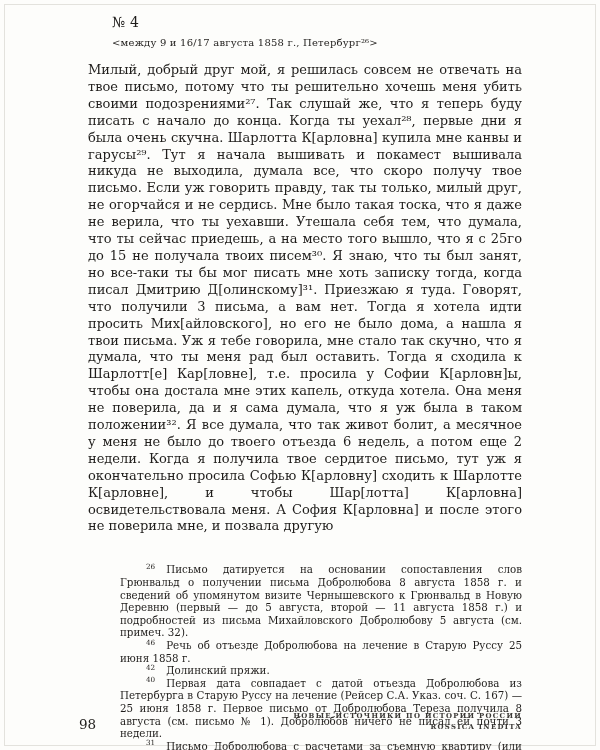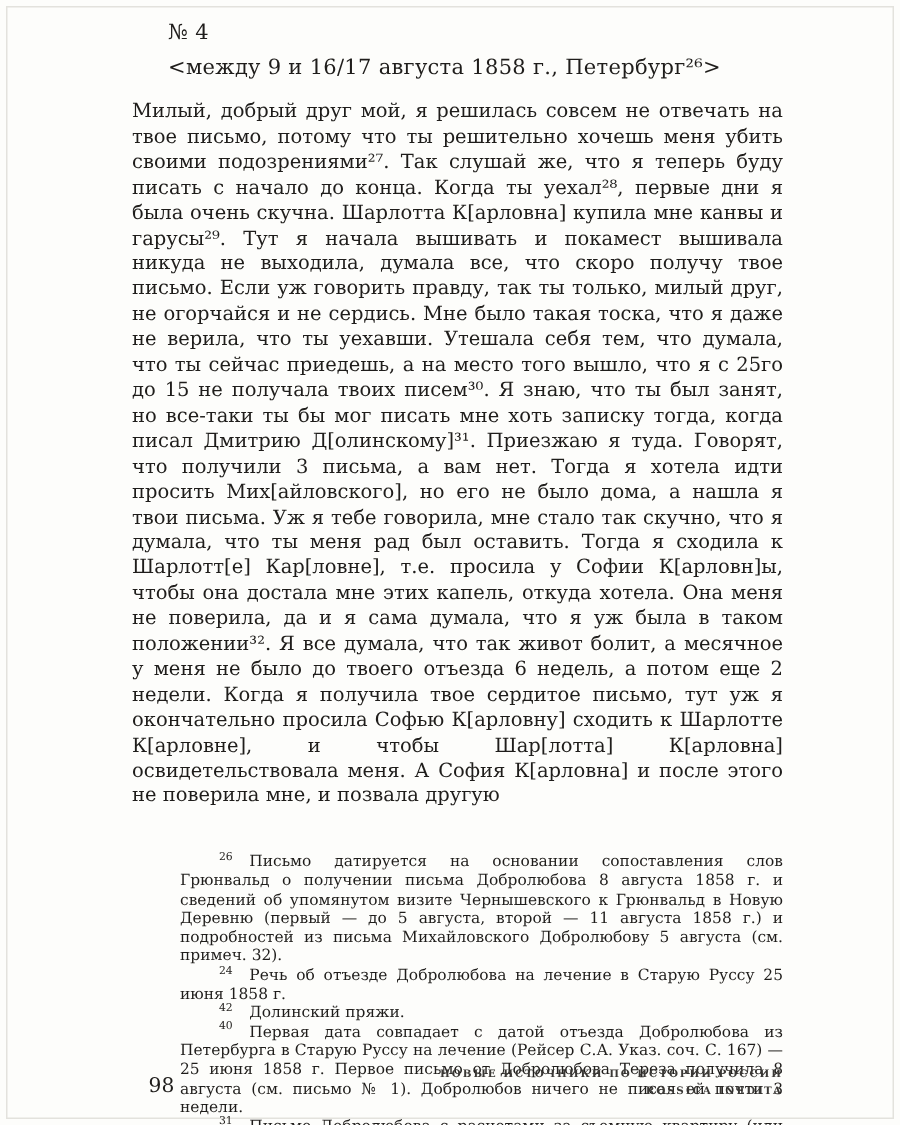--- a/index.html
+++ b/index.html
@@ -28,21 +28,21 @@
     left: 88px;
     right: 78px;
     top: 14px;
   }
   .letter-number {
     font-size: 14px;
     margin: 0 0 7px 24px;
     letter-spacing: 0.2px;
   }
   .dateline {
-    font-size: 14px;
+    font-size: 10px;
     margin: 0 0 14px 24px;
     letter-spacing: 0.2px;
     white-space: nowrap;
   }
   .body-text {
     font-size: 13px;
     line-height: 16.9px;
     text-align: justify;
     margin: 0;
     hyphens: none;
@@ -59,21 +59,21 @@
     text-indent: 26px;
   }
   .footnote sup {
     font-size: 7.2px;
     line-height: 0;
     margin-right: 11px;
     margin-top: 36px;
   }
   .footer {
     position: absolute;
-    left: 99px;
+    left: 79px;
     right: 78px;
     bottom: 18px;
     display: flex;
     justify-content: space-between;
     align-items: flex-end;
   }
   .page-number {
     font-size: 13.5px;
   }
   .series {
@@ -92,21 +92,21 @@
   <div class="scan-frame"></div>
 
   <div class="content">
     <p class="letter-number">№ 4</p>
     <p class="dateline">&lt;между 9 и 16/17 августа 1858 г., Петербург²⁶&gt;</p>
 
     <p class="body-text">Милый, добрый друг мой, я решилась совсем не отвечать на твое письмо, потому что ты решительно хочешь меня убить своими подозрениями²⁷. Так слушай же, что я теперь буду писать с начало до конца. Когда ты уехал²⁸, первые дни я была очень скучна. Шарлотта К[арловна] купила мне канвы и гарусы²⁹. Тут я начала вышивать и покамест вышивала никуда не выходила, думала все, что скоро получу твое письмо. Если уж говорить правду, так ты только, милый друг, не огорчайся и не сердись. Мне было такая тоска, что я даже не верила, что ты уехавши. Утешала себя тем, что думала, что ты сейчас приедешь, а на место того вышло, что я с 25го до 15 не получала твоих писем³⁰. Я знаю, что ты был занят, но все-таки ты бы мог писать мне хоть записку тогда, когда писал Дмитрию Д[олинскому]³¹. Приезжаю я туда. Говорят, что получили 3 письма, а вам нет. Тогда я хотела идти просить Мих[айловского], но его не было дома, а нашла я твои письма. Уж я тебе говорила, мне стало так скучно, что я думала, что ты меня рад был оставить. Тогда я сходила к Шарлотт[е] Кар[ловне], т.е. просила у Софии К[арловн]ы, чтобы она достала мне этих капель, откуда хотела. Она меня не поверила, да и я сама думала, что я уж была в таком положении³². Я все думала, что так живот болит, а месячное у меня не было до твоего отъезда 6 недель, а потом еще 2 недели. Когда я получила твое сердитое письмо, тут уж я окончательно просила Софью К[арловну] сходить к Шарлотте К[арловне], и чтобы Шар[лотта] К[арловна] освидетельствовала меня. А София К[арловна] и после этого не поверила мне, и позвала другую</p>
 
     <div class="footnotes">
       <p class="footnote"><sup>26</sup><span>Письмо датируется на основании сопоставления слов Грюнвальд о получении письма Добролюбова 8 августа 1858 г. и сведений об упомянутом визите Чернышевского к Грюнвальд в Новую Деревню (первый — до 5 августа, второй — 11 августа 1858 г.) и подробностей из письма Михайловского Добролюбову 5 августа (см. примеч. 32).</span></p>
-      <p class="footnote"><sup>24</sup><span>Речь об отъезде Добролюбова на лечение в Старую Руссу 25 июня 1858 г.</span></p>
+      <p class="footnote"><sup>46</sup><span>Речь об отъезде Добролюбова на лечение в Старую Руссу 25 июня 1858 г.</span></p>
       <p class="footnote"><sup>42</sup><span>Долинский пряжи.</span></p>
       <p class="footnote"><sup>40</sup><span>Первая дата совпадает с датой отъезда Добролюбова из Петербурга в Старую Руссу на лечение (Рейсер С.А. Указ. соч. С. 167) — 25 июня 1858 г. Первое письмо от Добролюбова Тереза получила 8 августа (см. письмо № 1). Добролюбов ничего не писал ей почти 3 недели.</span></p>
       <p class="footnote"><sup>31</sup><span>Письмо Добролюбова с расчетами за съемную квартиру (или дачу) Долинский получил 2 июля 1858 г. (РО ИРЛИ. Ф. 97. Оп. 2. Ед. хр. 63. Л. 1).</span></p>
 
     </div>
   </div>
 
   <div class="footer">
     <div class="page-number">98</div>
     <div class="series">

